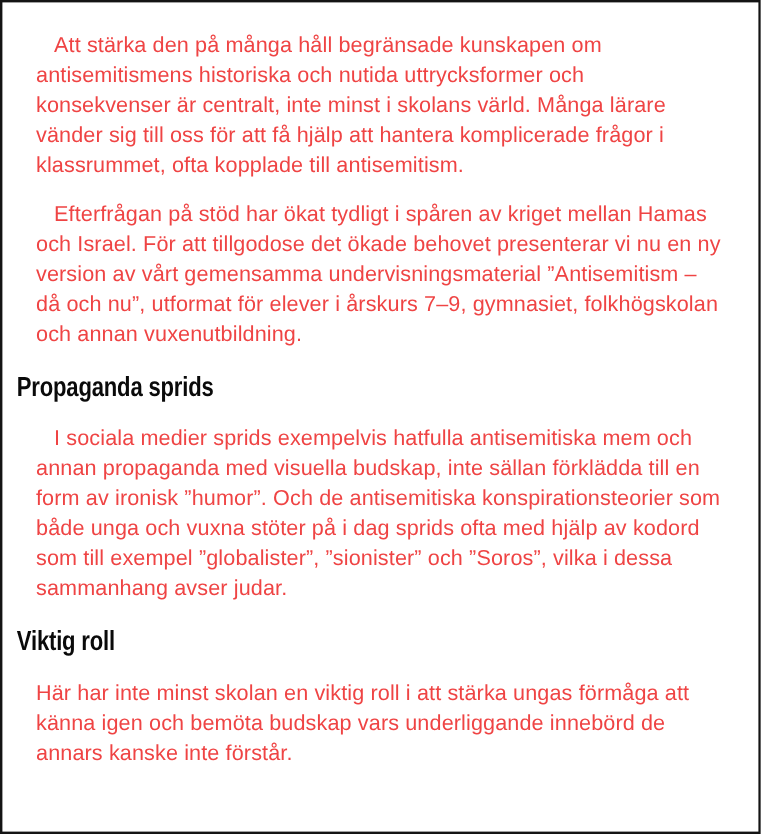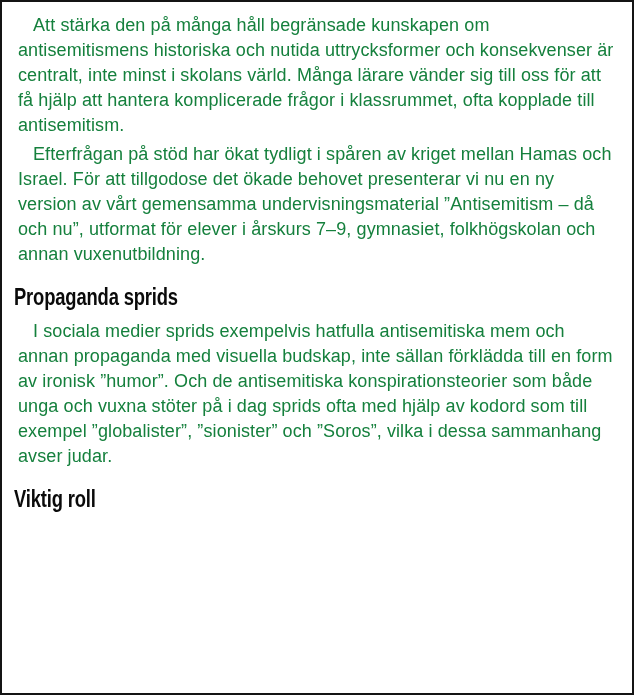--- a/index.html
+++ b/index.html
@@ -12,24 +12,24 @@
     width: 634px;
     height: 695px;
     box-sizing: border-box;
     background: #ffffff;
     border: 2px solid #141414;
     padding: 7px 12px 0 12px;
     overflow: hidden;
     font-family: "Liberation Sans", "DejaVu Sans", sans-serif;
   }
   .article p {
-    margin: 4px;
+    margin: 16px;
     font-size: 18px;
     line-height: 25px;
-    color: #15803d;
+    color: #ef4444;
     letter-spacing: 0.1px;
   }
   .article p.indented {
     text-indent: 15px;
   }
   .article h2 {
     margin: 15px 0 7px 0;
     font-size: 23px;
     line-height: 30px;
     font-weight: 700;
@@ -51,15 +51,16 @@
 
     <p class="indented">Efterfrågan på stöd har ökat tydligt i spåren av kriget mellan Hamas och Israel. För att tillgodose det ökade behovet presenterar vi nu en ny version av vårt gemensamma undervisningsmaterial ”Antisemitism – då och nu”, utformat för elever i årskurs 7–9, gymnasiet, folkhögskolan och annan vuxenutbildning.</p>
 
     <h2>Propaganda sprids</h2>
 
 
     <p class="indented">I sociala medier sprids exempelvis hatfulla antisemitiska mem och annan propaganda med visuella budskap, inte sällan förklädda till en form av ironisk ”humor”. Och de antisemitiska konspirationsteorier som både unga och vuxna stöter på i dag sprids ofta med hjälp av kodord som till exempel ”globalister”, ”sionister” och ”Soros”, vilka i dessa sammanhang avser judar.</p>
 
     <h2>Viktig roll</h2>
 
+    <p>Här har inte minst skolan en viktig roll i att stärka ungas förmåga att känna igen och bemöta budskap vars underliggande innebörd de annars kanske inte förstår.</p>
 
   </div>
 </div>
 
 </body></html>

